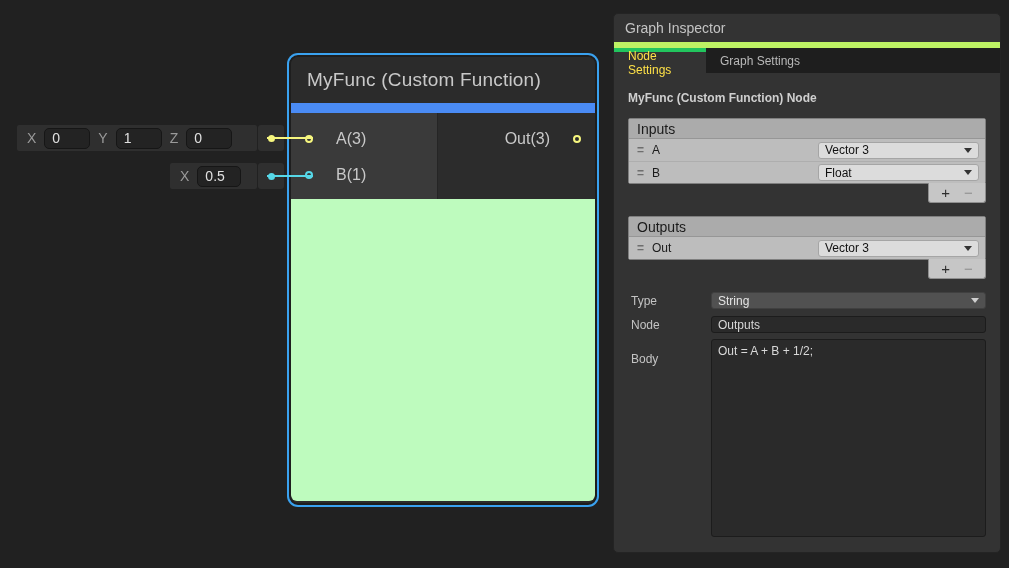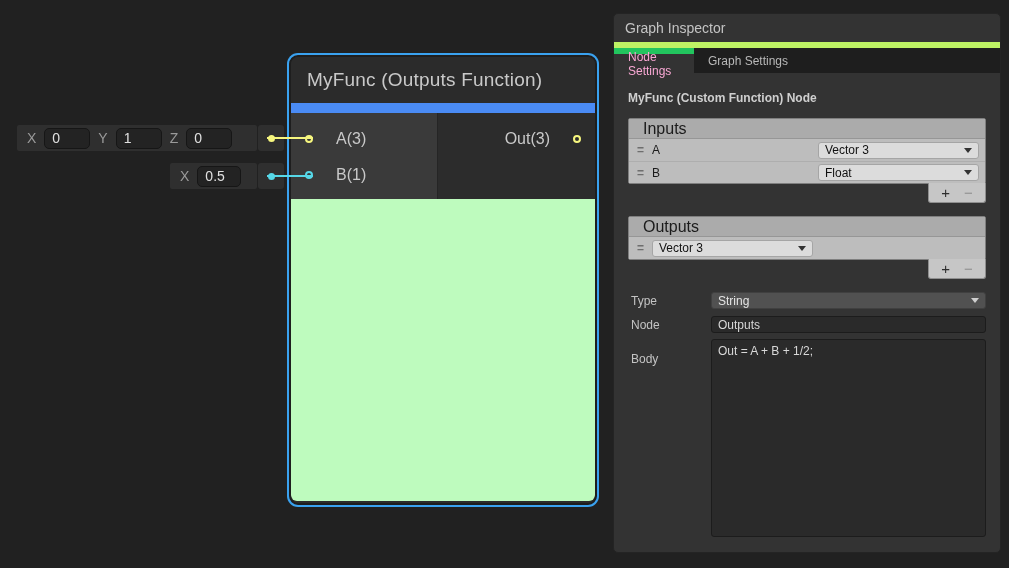--- a/index.html
+++ b/index.html
@@ -45,27 +45,27 @@
 
   
   .inspector { position:absolute; left:613px; top:13px; width:388px; height:540px;
     background:#333333; border:1px solid #242424; border-radius:5px; z-index:3; }
   .insp-header { height:34px; display:flex; align-items:center; padding-left:11px;
     border-bottom:6px solid #bef264; }
   .insp-title { color:#c4c4c4; font-size:14px; }
   .tabbar { height:25px; background:#1e1e1e; display:flex; }
   .tab { height:25px; display:flex; align-items:center; justify-content:center;
     font-size:12px; color:#b9b9b9; padding:0 14px; }
-  .tab.active { background:#333333; color:#f9a8d4; border-top:6px solid #22c55e; width:80px; }
+  .tab.active { background:#333333; color:#fde047; border-top:4px solid #22c55e; width:92px; }
   .insp-heading { position:absolute; left:14px; top:77px; color:#cfcfcf; font-size:12px;
     font-weight:bold; }
 
   .ulist { position:absolute; left:14px; width:358px; border:1px solid #7f7f7f; border-radius:2px; }
   .ulist-header { height:20px; background:#ababab; border-bottom:1px solid #969696;
-    display:flex; align-items:center; padding-left:14px; font-size:16px; color:#1b1b1b; }
+    display:flex; align-items:center; padding-left:8px; font-size:14px; color:#1b1b1b; }
   .ulist-row { height:22px; background:#bdbdbd; display:flex; align-items:center;
     padding:0 6px 0 8px; font-size:12px; color:#1b1b1b; }
   .ulist-row + .ulist-row { border-top:1px solid #aeaeae; }
   .handle { color:#6e6e6e; font-size:12px; margin-right:8px; font-weight:bold; }
   .row-name { flex:1; }
   .lite-dd { width:161px; height:17px; background:#dcdcdc; border:1px solid #a5a5a5;
     border-radius:3px; display:flex; align-items:center; padding:1px 6px; font-size:12px;
     color:#111; }
   .lite-dd .grow { flex:1; }
   .tri-dark { width:0; height:0; border-left:4px solid transparent;
@@ -113,21 +113,21 @@
   </div>
   <div class="dot-box" style="left:258px; top:163px;">
     <span class="dot cyan"></span>
   </div>
 
   <div class="wire yellow" style="left:267px; top:137px; width:46px;"></div>
   <div class="wire cyan" style="left:267px; top:175px; width:46px;"></div>
 
   <div class="node">
     <div class="node-header">
-      <span class="node-title">MyFunc (Outputs Function)</span>
+      <span class="node-title">MyFunc (Custom Function)</span>
     </div>
     <div class="node-accent"></div>
     <div class="node-ports">
       <div class="ports-left">
         <div class="port-row">
           <span class="ring yellow"></span>
           <span class="port-label">A(3)</span>
         </div>
         <div class="port-row">
           <span class="ring cyan"></span>
@@ -175,20 +175,21 @@
     </div>
     <div class="list-footer" style="left:314px; top:169px;">
       <span class="btn-add">+</span>
       <span class="btn-remove">−</span>
     </div>
 
     <div class="ulist" style="top:202px;">
       <div class="ulist-header">Outputs</div>
       <div class="ulist-row">
         <span class="handle">=</span>
+        <span class="row-name">Out</span>
         <div class="lite-dd">
           <span class="grow">Vector 3</span>
           <span class="tri-dark"></span>
         </div>
       </div>
     </div>
     <div class="list-footer" style="left:314px; top:245px;">
       <span class="btn-add">+</span>
       <span class="btn-remove">−</span>
     </div>

